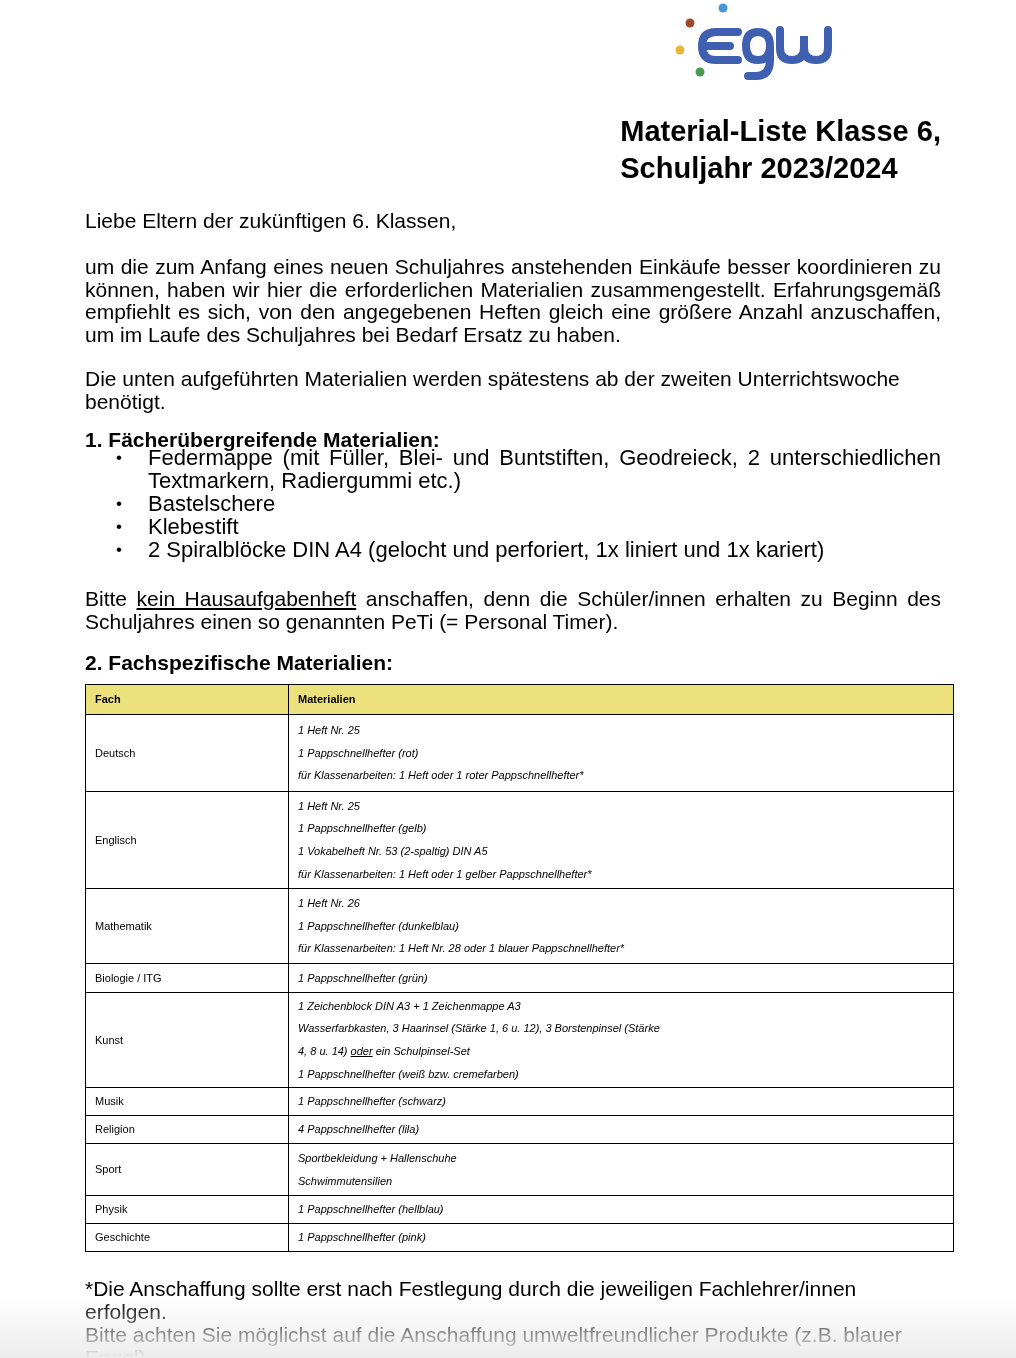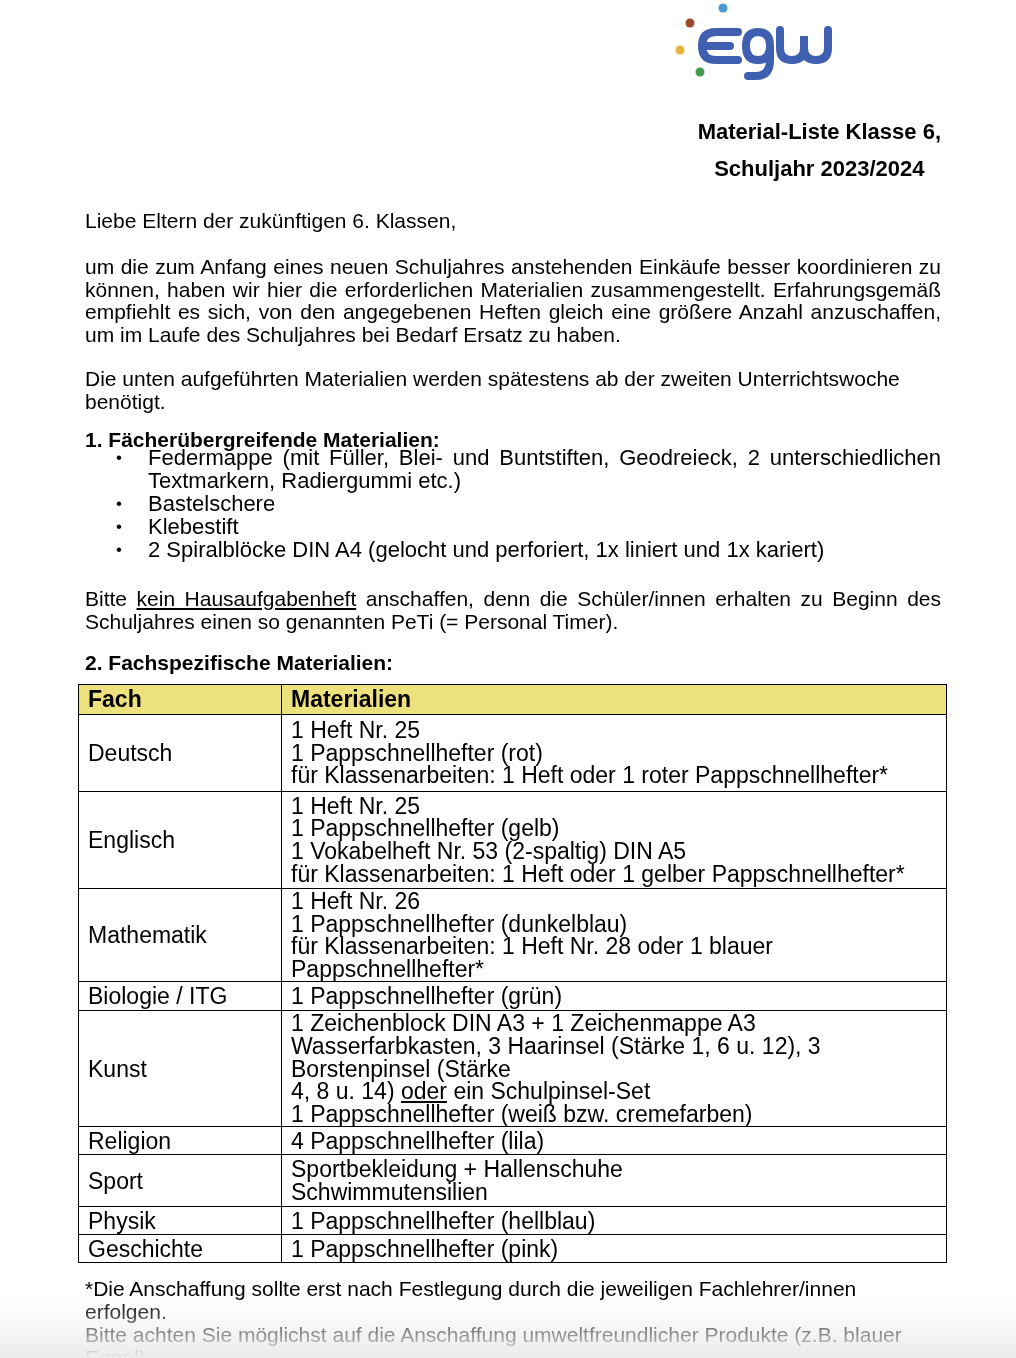--- a/index.html
+++ b/index.html
@@ -1,36 +1,36 @@
 <!DOCTYPE html>
 <html><head>
 <meta charset="utf-8">
 <style>
   html, body { margin:0; padding:0; background:#ffffff; }
   body { width:1016px; height:1358px; position:relative; overflow:hidden;
          font-family:"Liberation Sans", sans-serif; color:#000; }
   .page { position:absolute; left:0; top:0; width:1016px; height:1358px; }
   .logo { position:absolute; left:672px; top:2px; width:190px; height:80px; }
-  .title { position:absolute; right:75px; top:113px; text-align:center;
-           font-weight:bold; font-size:22px; line-height:37px; }
+  .title { position:absolute; right:75px; top:113px; text-align:left;
+           font-weight:bold; font-size:29px; line-height:37px; }
   .txt { position:absolute; left:85px; width:856px; font-size:21px; line-height:22.5px; }
   .just { text-align:justify; text-align-last:left; }
   .bold { font-weight:bold; }
   .u { text-decoration:underline; }
   ul.bullets { position:absolute; left:85px; top:446px; width:856px; margin:0; padding:0;
                list-style:none; font-size:22px; line-height:23px; }
   ul.bullets li { position:relative; padding-left:63px; text-align:justify; text-align-last:left; }
   ul.bullets li::before { content:"\2022"; position:absolute; left:31px; top:0; font-size:17px; }
-  table.mat { position:absolute; left:78px; top:684px; width:869px; border-collapse:collapse;
-              font-size:23px; line-height:22.6px; }
+  table.mat { position:absolute; left:85px; top:684px; width:869px; border-collapse:collapse;
+              font-size:11px; line-height:22.6px; }
   table.mat td, table.mat th { border:1.3px solid #000; vertical-align:middle; text-align:left;
               padding:0 0 0 9px; }
   table.mat th { background:#EDE17E; font-weight:bold; height:29px; }
   table.mat td.fach { font-weight:normal; width:193px; }
-  table.mat td.mats { padding-top:1px; padding-bottom:1px; }
+  table.mat td.mats { padding-top:1px; padding-bottom:1px;font-style:italic; }
   .line { display:block; }
   .bottom-fade { position:absolute; left:0; bottom:0; width:1016px; height:60px;
                  background:linear-gradient(to bottom, rgba(255,255,255,0), rgba(236,236,236,1)); pointer-events:none; }
 </style>
 </head>
 <body>
 
 <div class="page">
 
   <svg class="logo" viewBox="0 0 190 80" xmlns="http://www.w3.org/2000/svg">
@@ -110,20 +110,24 @@
       <tr style="height:95px;">
         <td class="fach">Kunst</td>
         <td class="mats">
           <span class="line">1 Zeichenblock DIN A3 + 1 Zeichenmappe A3</span>
           <span class="line">Wasserfarbkasten, 3 Haarinsel (Stärke 1, 6 u. 12), 3 Borstenpinsel (Stärke</span>
           <span class="line"><span>4, 8 u. 14) </span><span class="u">oder</span><span> ein Schulpinsel-Set</span></span>
           <span class="line">1 Pappschnellhefter (weiß bzw. cremefarben)</span>
         </td>
       </tr>
       <tr style="height:28px;">
+        <td class="fach">Musik</td>
+        <td class="mats">1 Pappschnellhefter (schwarz)</td>
+      </tr>
+      <tr style="height:28px;">
         <td class="fach">Religion</td>
         <td class="mats">4 Pappschnellhefter (lila)</td>
       </tr>
       <tr style="height:52px;">
         <td class="fach">Sport</td>
         <td class="mats">
           <span class="line">Sportbekleidung + Hallenschuhe</span>
           <span class="line">Schwimmutensilien</span>
         </td>
       </tr>

